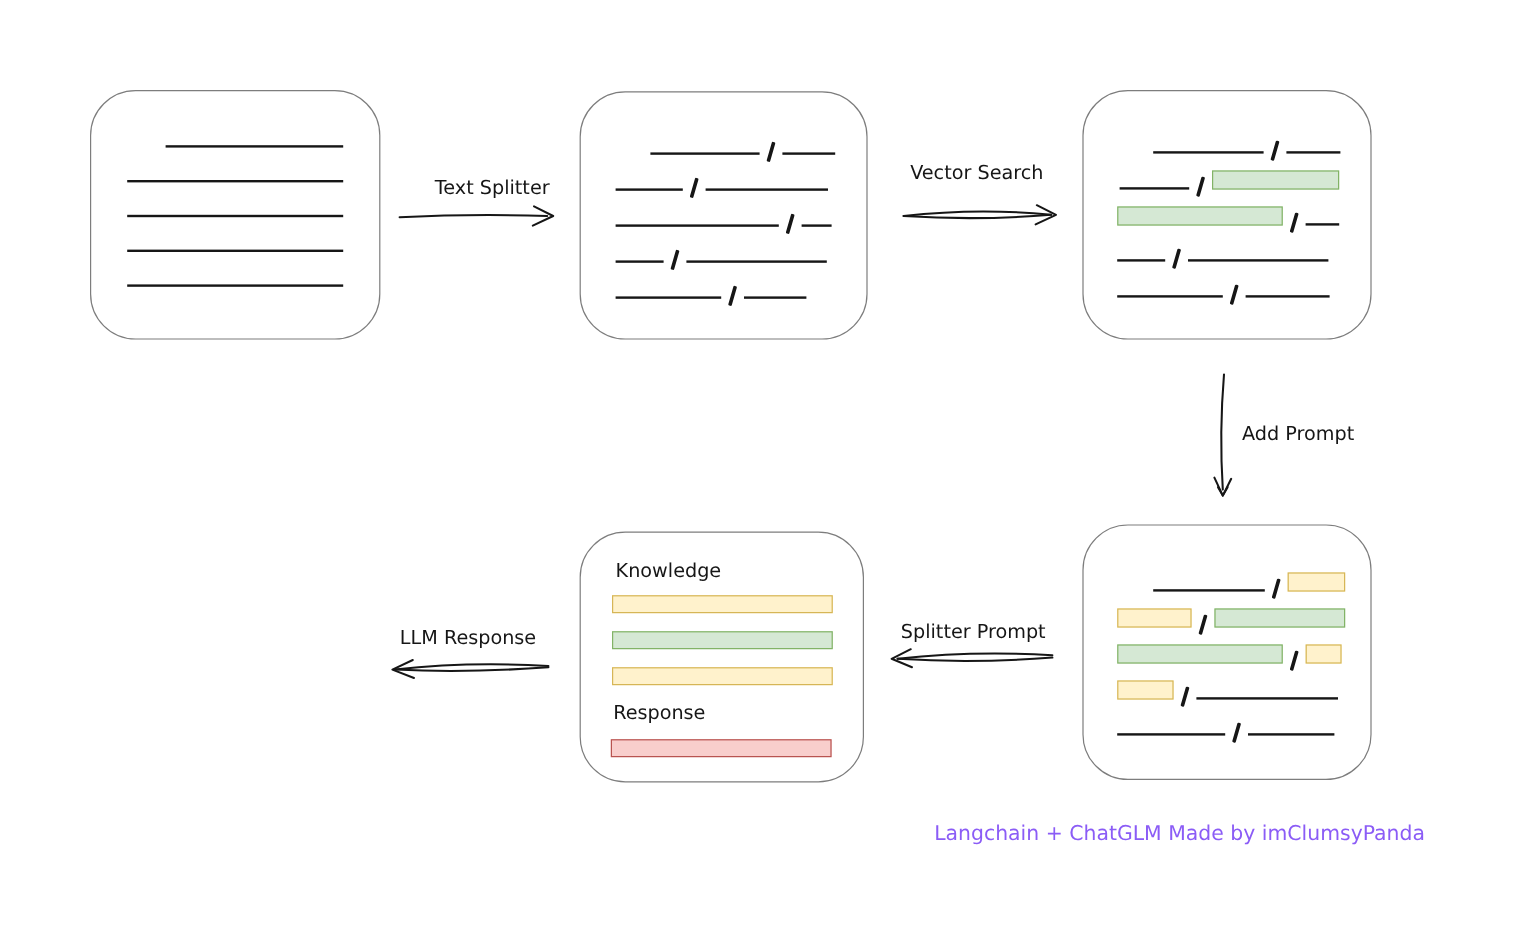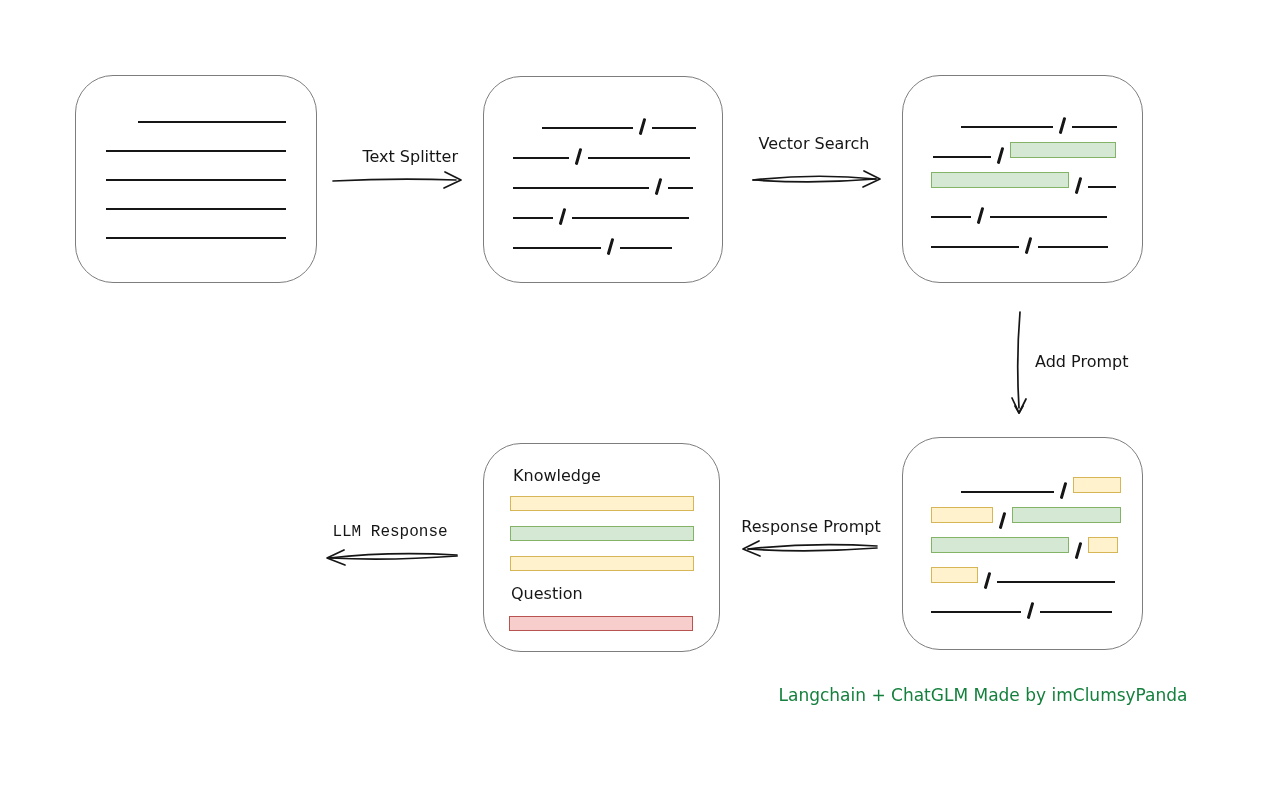--- a/index.html
+++ b/index.html
@@ -35,21 +35,21 @@
   }
   .label-center{text-align:center;}
   .bar{width:184px;height:15px;box-sizing:border-box;margin-bottom:15px;}
   .bar-yellow{background:var(--yellow-fill,#fff2cc);border:1.5px solid var(--yellow-border,#d6b656);}
   .bar-green{background:var(--green-fill,#d5e8d4);border:1.5px solid var(--green-border,#82b366);}
   .bar-red{background:var(--red-fill,#f8cecc);border:1.5px solid var(--red-border,#b85450);}
   .arrow-layer{position:absolute;left:0;top:0;width:1262px;height:792px;pointer-events:none;}
   .footer{
     position:absolute;left:778px;top:685px;width:410px;
     font-size:17px;line-height:21px;text-align:center;white-space:nowrap;
-    color:#15803d;
+    color:#8b5cf6;
   }
 </style>
 </head>
 <body>
 
 <div class="canvas">
 
   <div class="box" style="left:75px;top:75px;width:242px;height:208px;">
     <div class="rows rows-doc" style="top:18px;">
         <div class="chunk-row" style="margin-left: 62px;">
@@ -160,21 +160,21 @@
       </div>
   </div>
 
   <div class="box" style="left:483px;top:443px;width:237px;height:209px;">
     <div class="label" style="left:29px;top:22px;">Knowledge</div>
     <div style="position:absolute;left:26px;top:52px;">
         <div class="bar bar-yellow"></div>
         <div class="bar bar-green"></div>
         <div class="bar bar-yellow"></div>
       </div>
-    <div class="label" style="left:27px;top:140px;">Question</div>
+    <div class="label" style="left:27px;top:140px;">Response</div>
     <div style="position:absolute;left:25px;top:172px;">
         <div class="bar bar-red"></div>
       </div>
   </div>
 
 
   <svg class="arrow-layer" viewBox="0 0 1262 792" fill="none" stroke="#161616" stroke-width="1.7" stroke-linecap="round" stroke-linejoin="round">
     <g>
       <path d="M333,181 Q395,178 456,180"></path>
       <path d="M445,172 L461,180 L444,188"></path>
@@ -197,17 +197,17 @@
     <g>
       <path d="M457,555 Q390,551 329,558"></path>
       <path d="M457,556 Q390,561 329,558"></path>
       <path d="M344,550 L327,558 L345,565"></path>
     </g>
   </svg>
 
   <div class="label label-center" style="left:340px;top:147px;width:118px;text-align:right;">Text Splitter</div>
   <div class="label label-center" style="left:746px;top:134px;width:136px;">Vector Search</div>
   <div class="label" style="left:1035px;top:352px;">Add Prompt</div>
-  <div class="label label-center" style="left:736px;top:517px;width:150px;">Response Prompt</div>
-  <div class="label label-center" style="left:328px;top:522px;width:124px;font-family:Liberation Mono, monospace;">LLM Response</div>
+  <div class="label label-center" style="left:736px;top:517px;width:150px;">Splitter Prompt</div>
+  <div class="label label-center" style="left:328px;top:522px;width:124px;">LLM Response</div>
 
   <div class="footer">Langchain + ChatGLM Made by imClumsyPanda</div>
 </div>
 
 </body></html>

